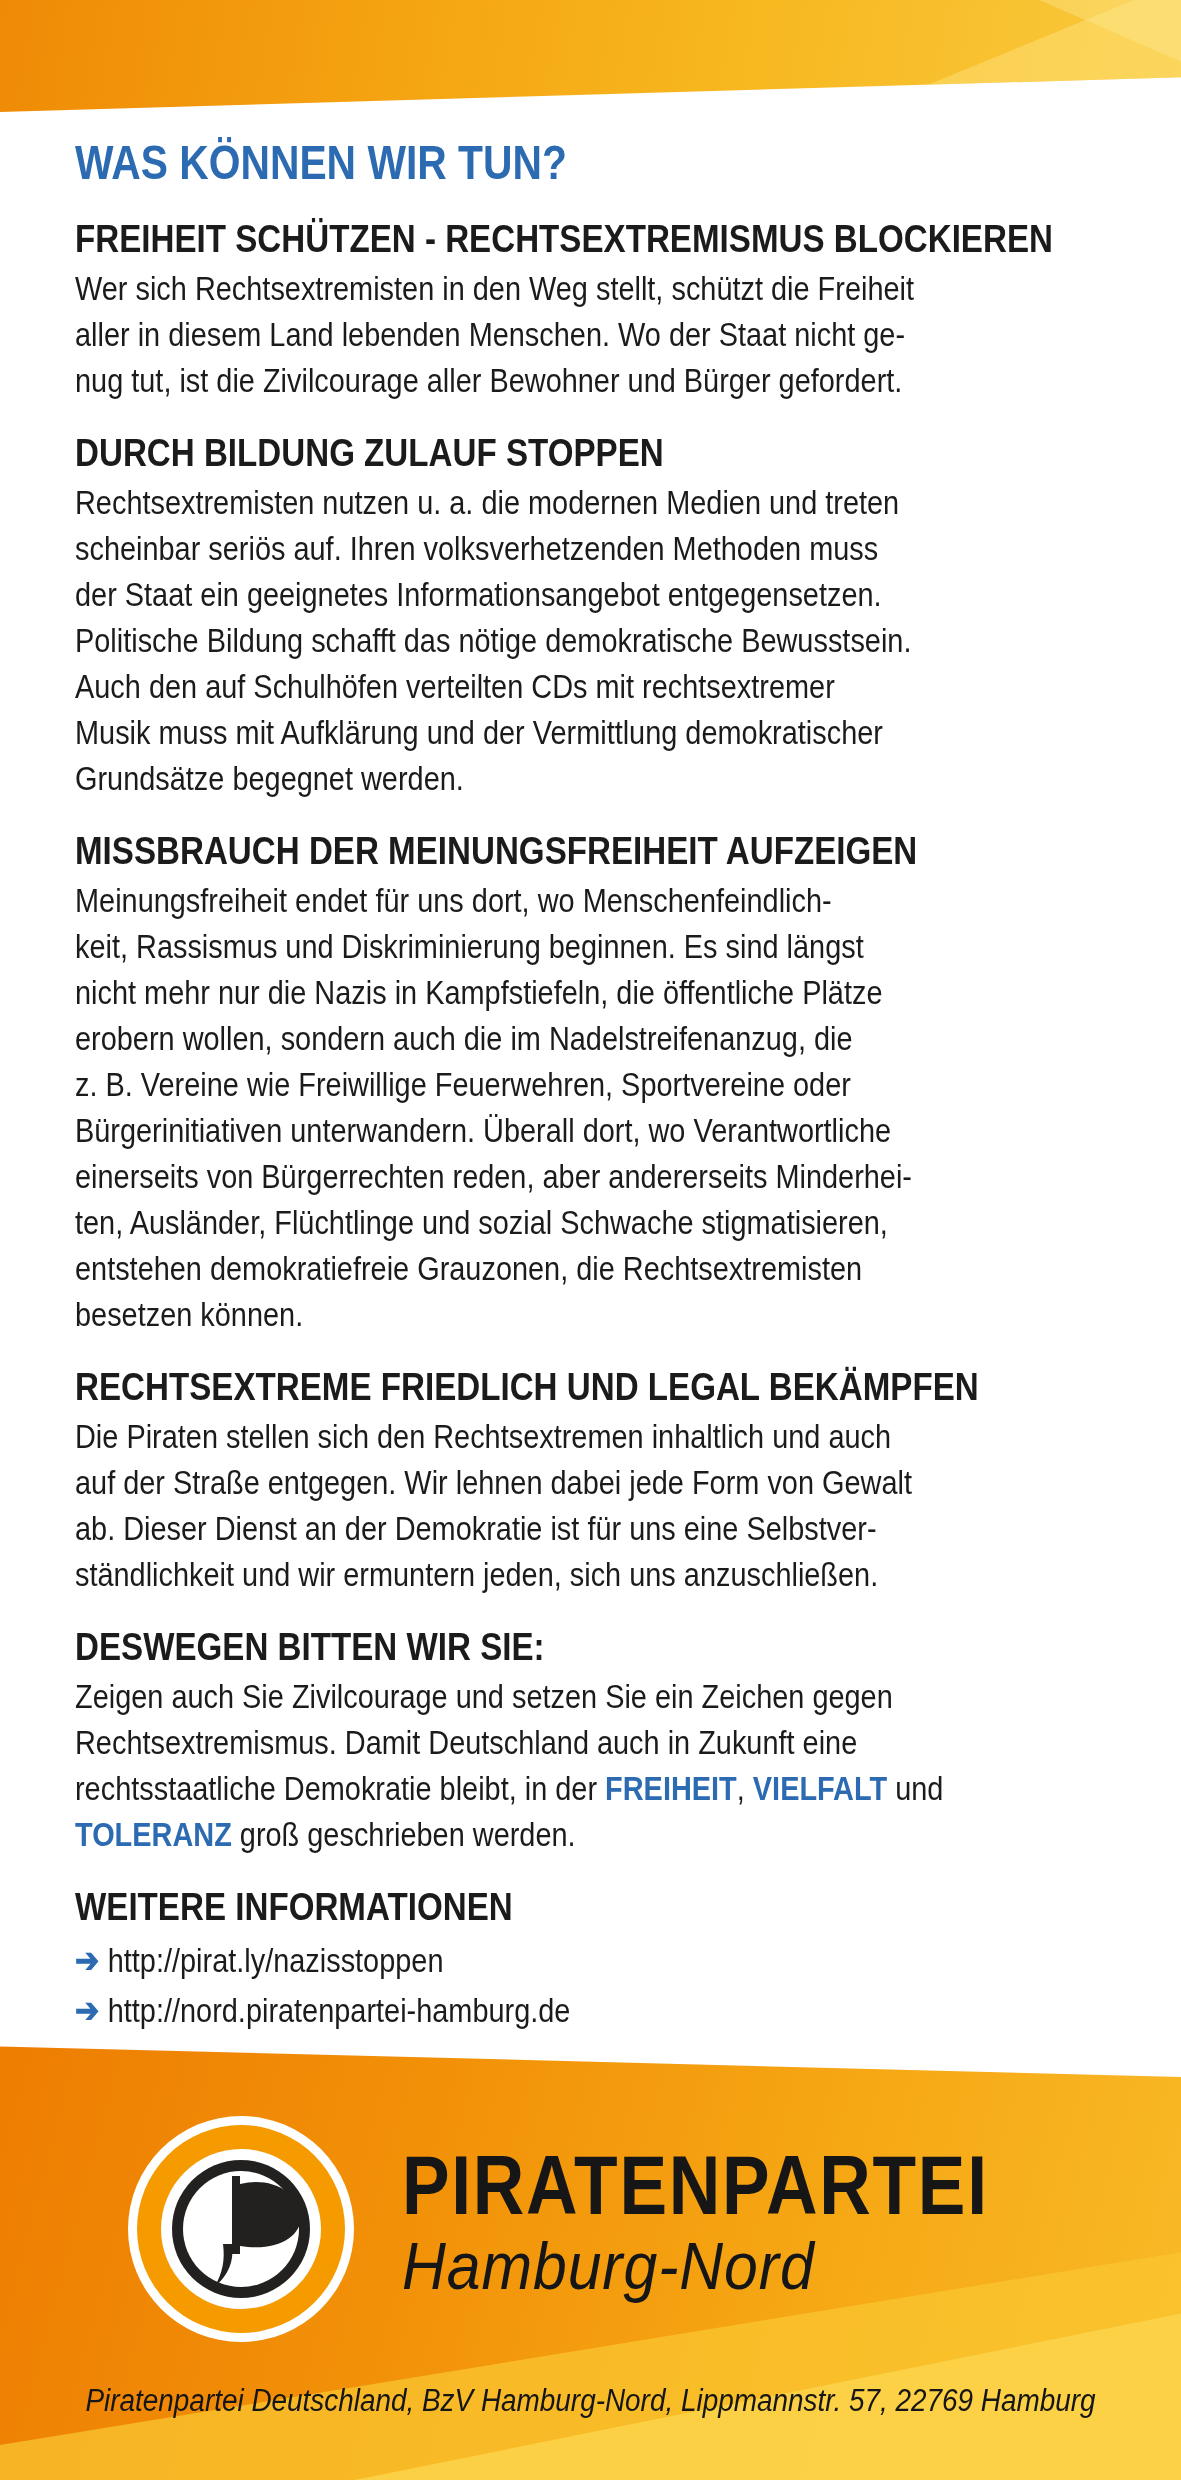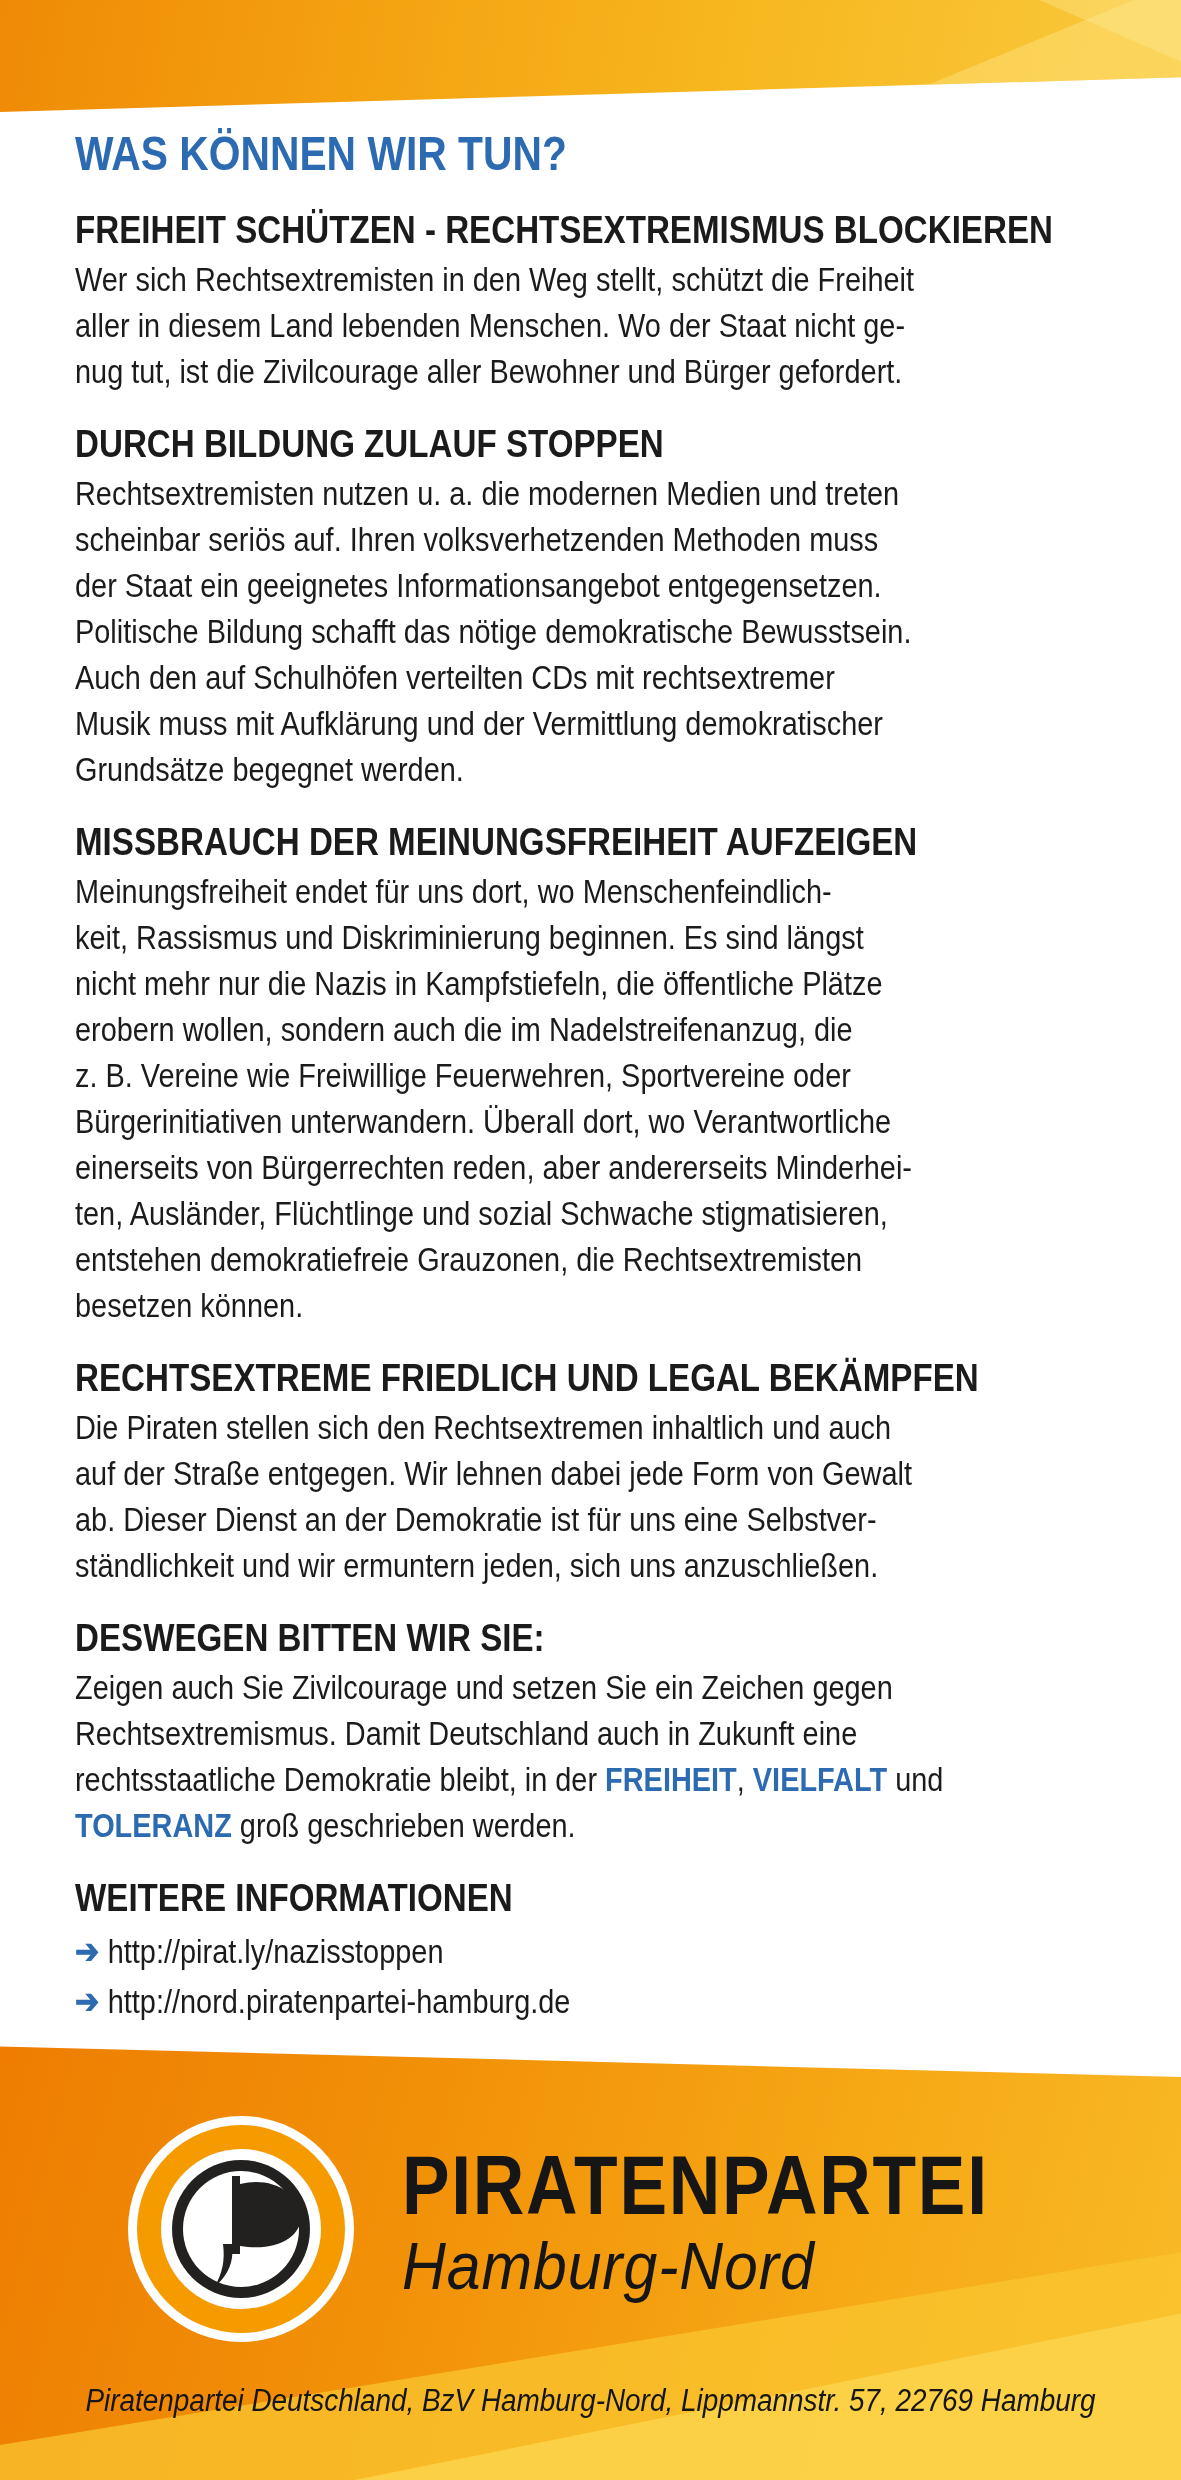--- a/index.html
+++ b/index.html
@@ -18,21 +18,21 @@
     position:absolute;top:0;left:0;width:100%;height:100%;
     background:rgba(253,225,122,.5);
     clip-path:polygon(73% 100%,96% 0,100% 0,100% 100%);
   }
   .top-wedge2{
     position:absolute;top:0;left:0;width:100%;height:100%;
     background:rgba(255,238,160,.35);
     clip-path:polygon(88% 0,100% 0,100% 55%);
   }
   
-  .content{position:absolute;left:75px;top:126px;width:1035px;}
+  .content{position:absolute;left:75px;top:135px;width:1035px;}
   .cond{transform:scaleX(.85);transform-origin:0 0;width:117.6%;}
   h1{
     margin:0;font-size:48px;line-height:56px;font-weight:bold;
     letter-spacing:0;color:#2c6ab1;white-space:nowrap;
   }
   h2{
     margin:26px 0 0 0;font-size:39px;line-height:48px;font-weight:bold;
     color:#1b1b1b;white-space:nowrap;
   }
   h2.first{margin-top:24px;}

